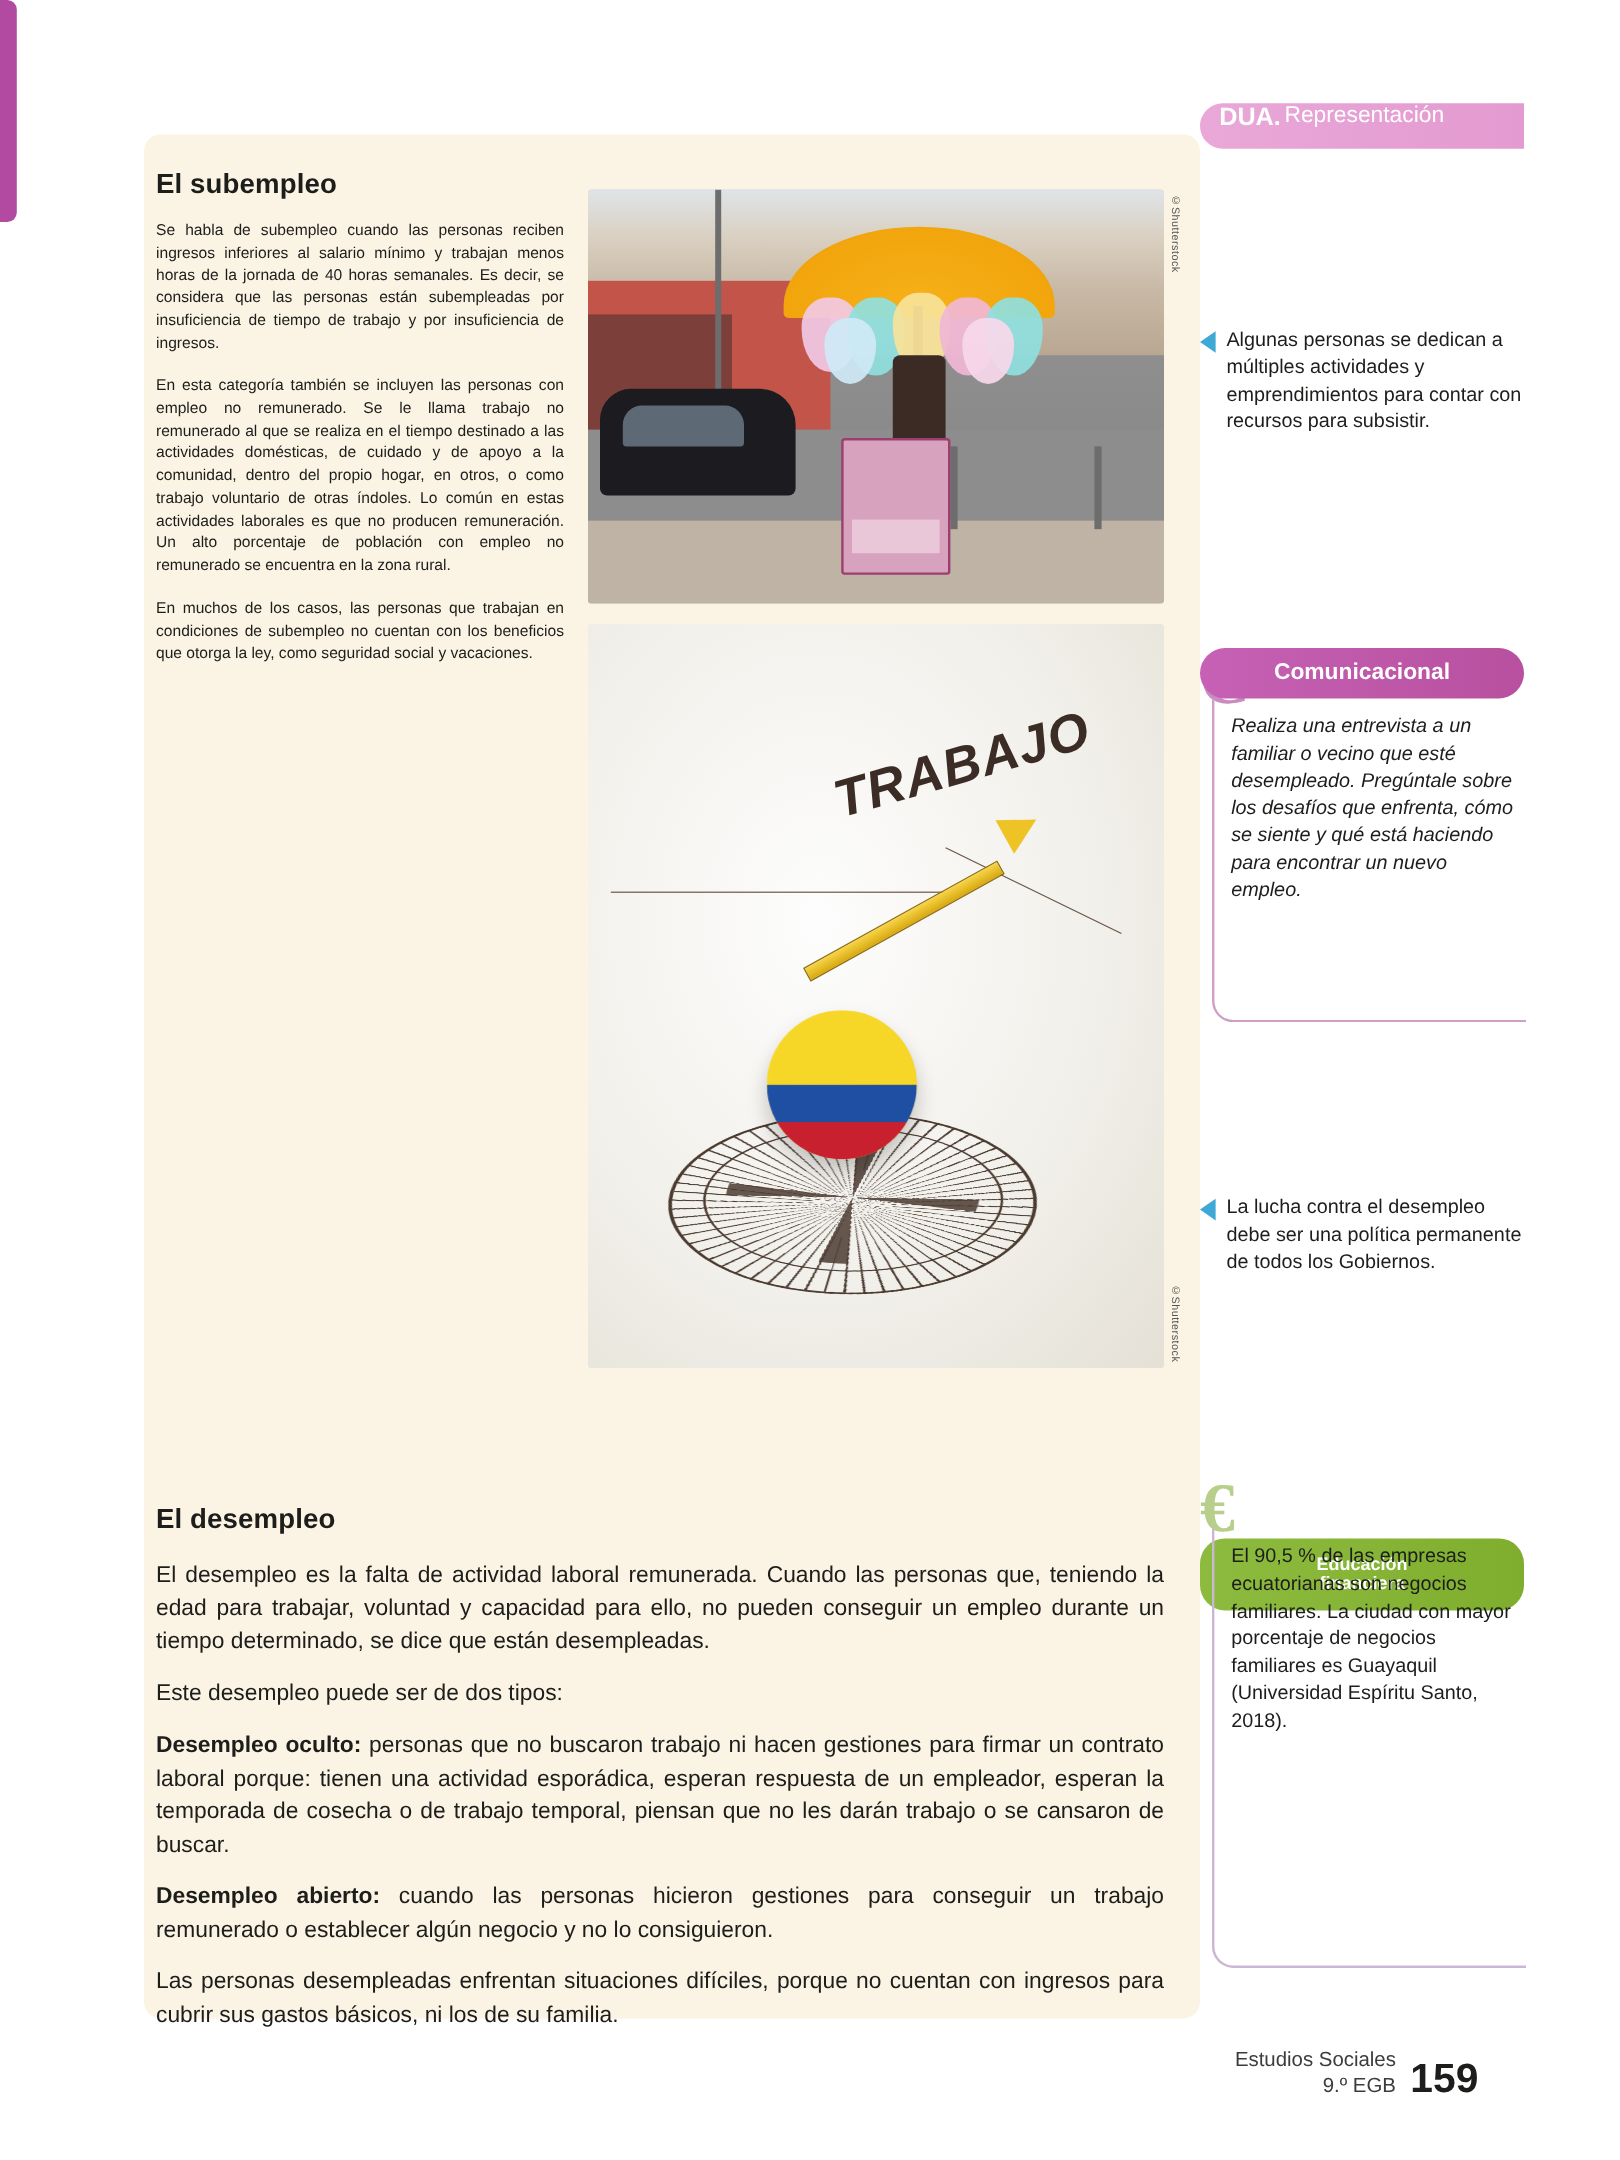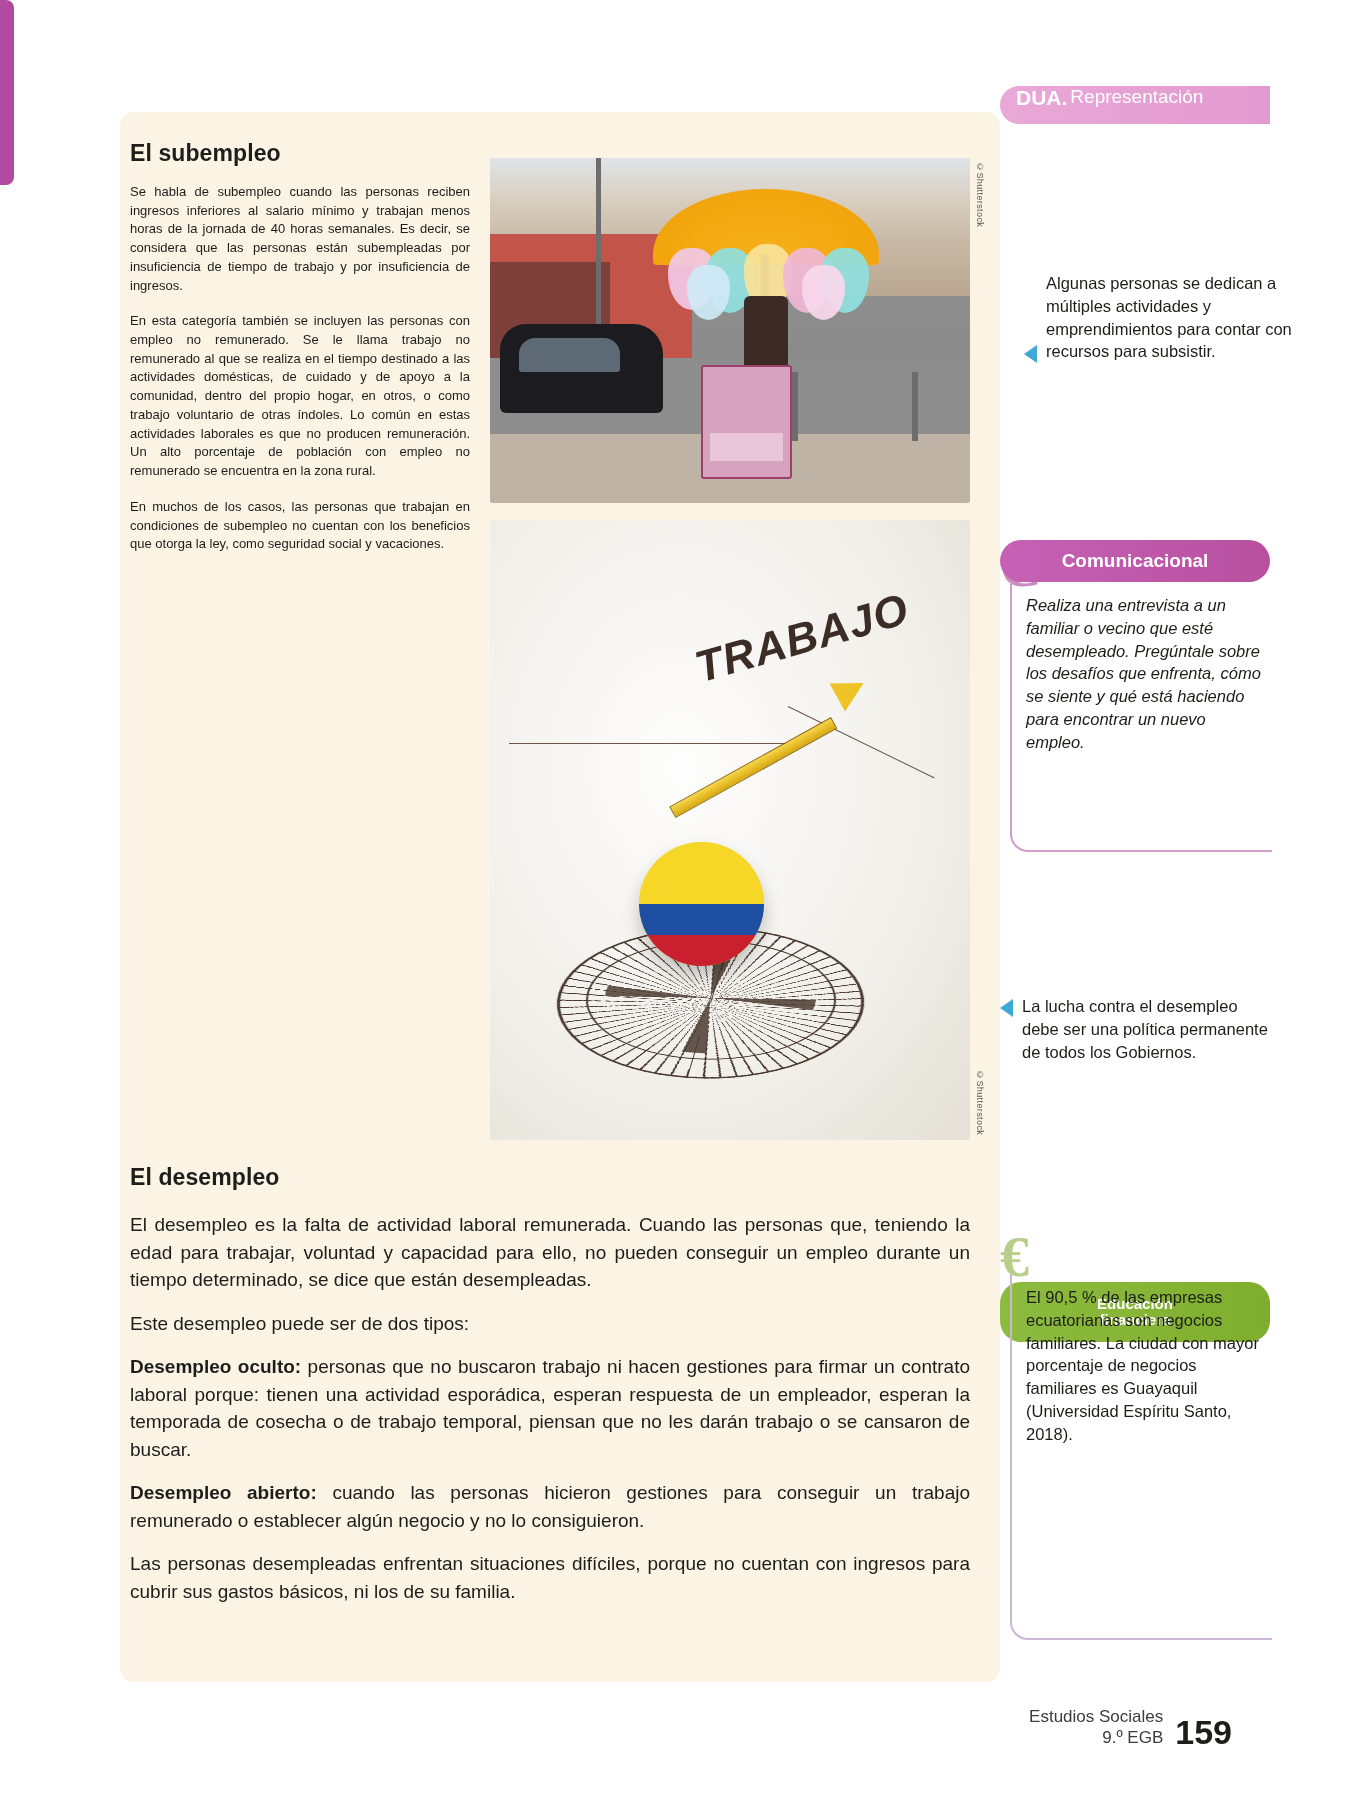--- a/index.html
+++ b/index.html
@@ -275,21 +275,21 @@
     margin: 0 0 10px 0;
     font-size: 16.5px;
     line-height: 1.38;
     color: #1d1d1b;
   }
   .italic { font-style: italic; }
 
   
   .col-wide {
     position: absolute;
-    left: 130px; top: 1164px;
+    left: 130px; top: 1252px;
     width: 840px;
   }
   .col-wide p.body { font-size: 19px; line-height: 1.45; margin-bottom: 16px; }
   .lead { font-weight: bold; }
 
   
   .footer {
     position: absolute;
     right: 118px; bottom: 52px;
     display: flex;
@@ -365,21 +365,21 @@
     <div class="needle-head"></div>
   </div>
   <div class="compass-ball">
     <div class="flag-band" style="top:0;height:50%;background:#f6d727;"></div>
     <div class="flag-band" style="top:50%;height:25%;background:#1f4fa3;"></div>
     <div class="flag-band" style="top:75%;height:25%;background:#c8202e;"></div>
   </div>
 </div>
 <div class="photo-credit" style="left:975px; top:1070px;">©Shutterstock</div>
 
-<div class="note" style="left:1024px; top:272px;align-items:flex-end;">
+<div class="note" style="left:1000px; top:272px;">
   <div class="tri"></div>
   <p>Algunas personas se dedican a múltiples actividades y emprendimientos para contar con recursos para subsistir.</p>
 </div>
 
 <div class="glyph com-g">C</div>
 <div class="pill com">
   <span>Comunicacional</span>
 </div>
 <div class="callout-box com">
   <p class="italic">Realiza una entrevista a un familiar o vecino que esté desempleado. Pregúntale sobre los desafíos que enfrenta, cómo se siente y qué está haciendo para encontrar un nuevo empleo.</p>

